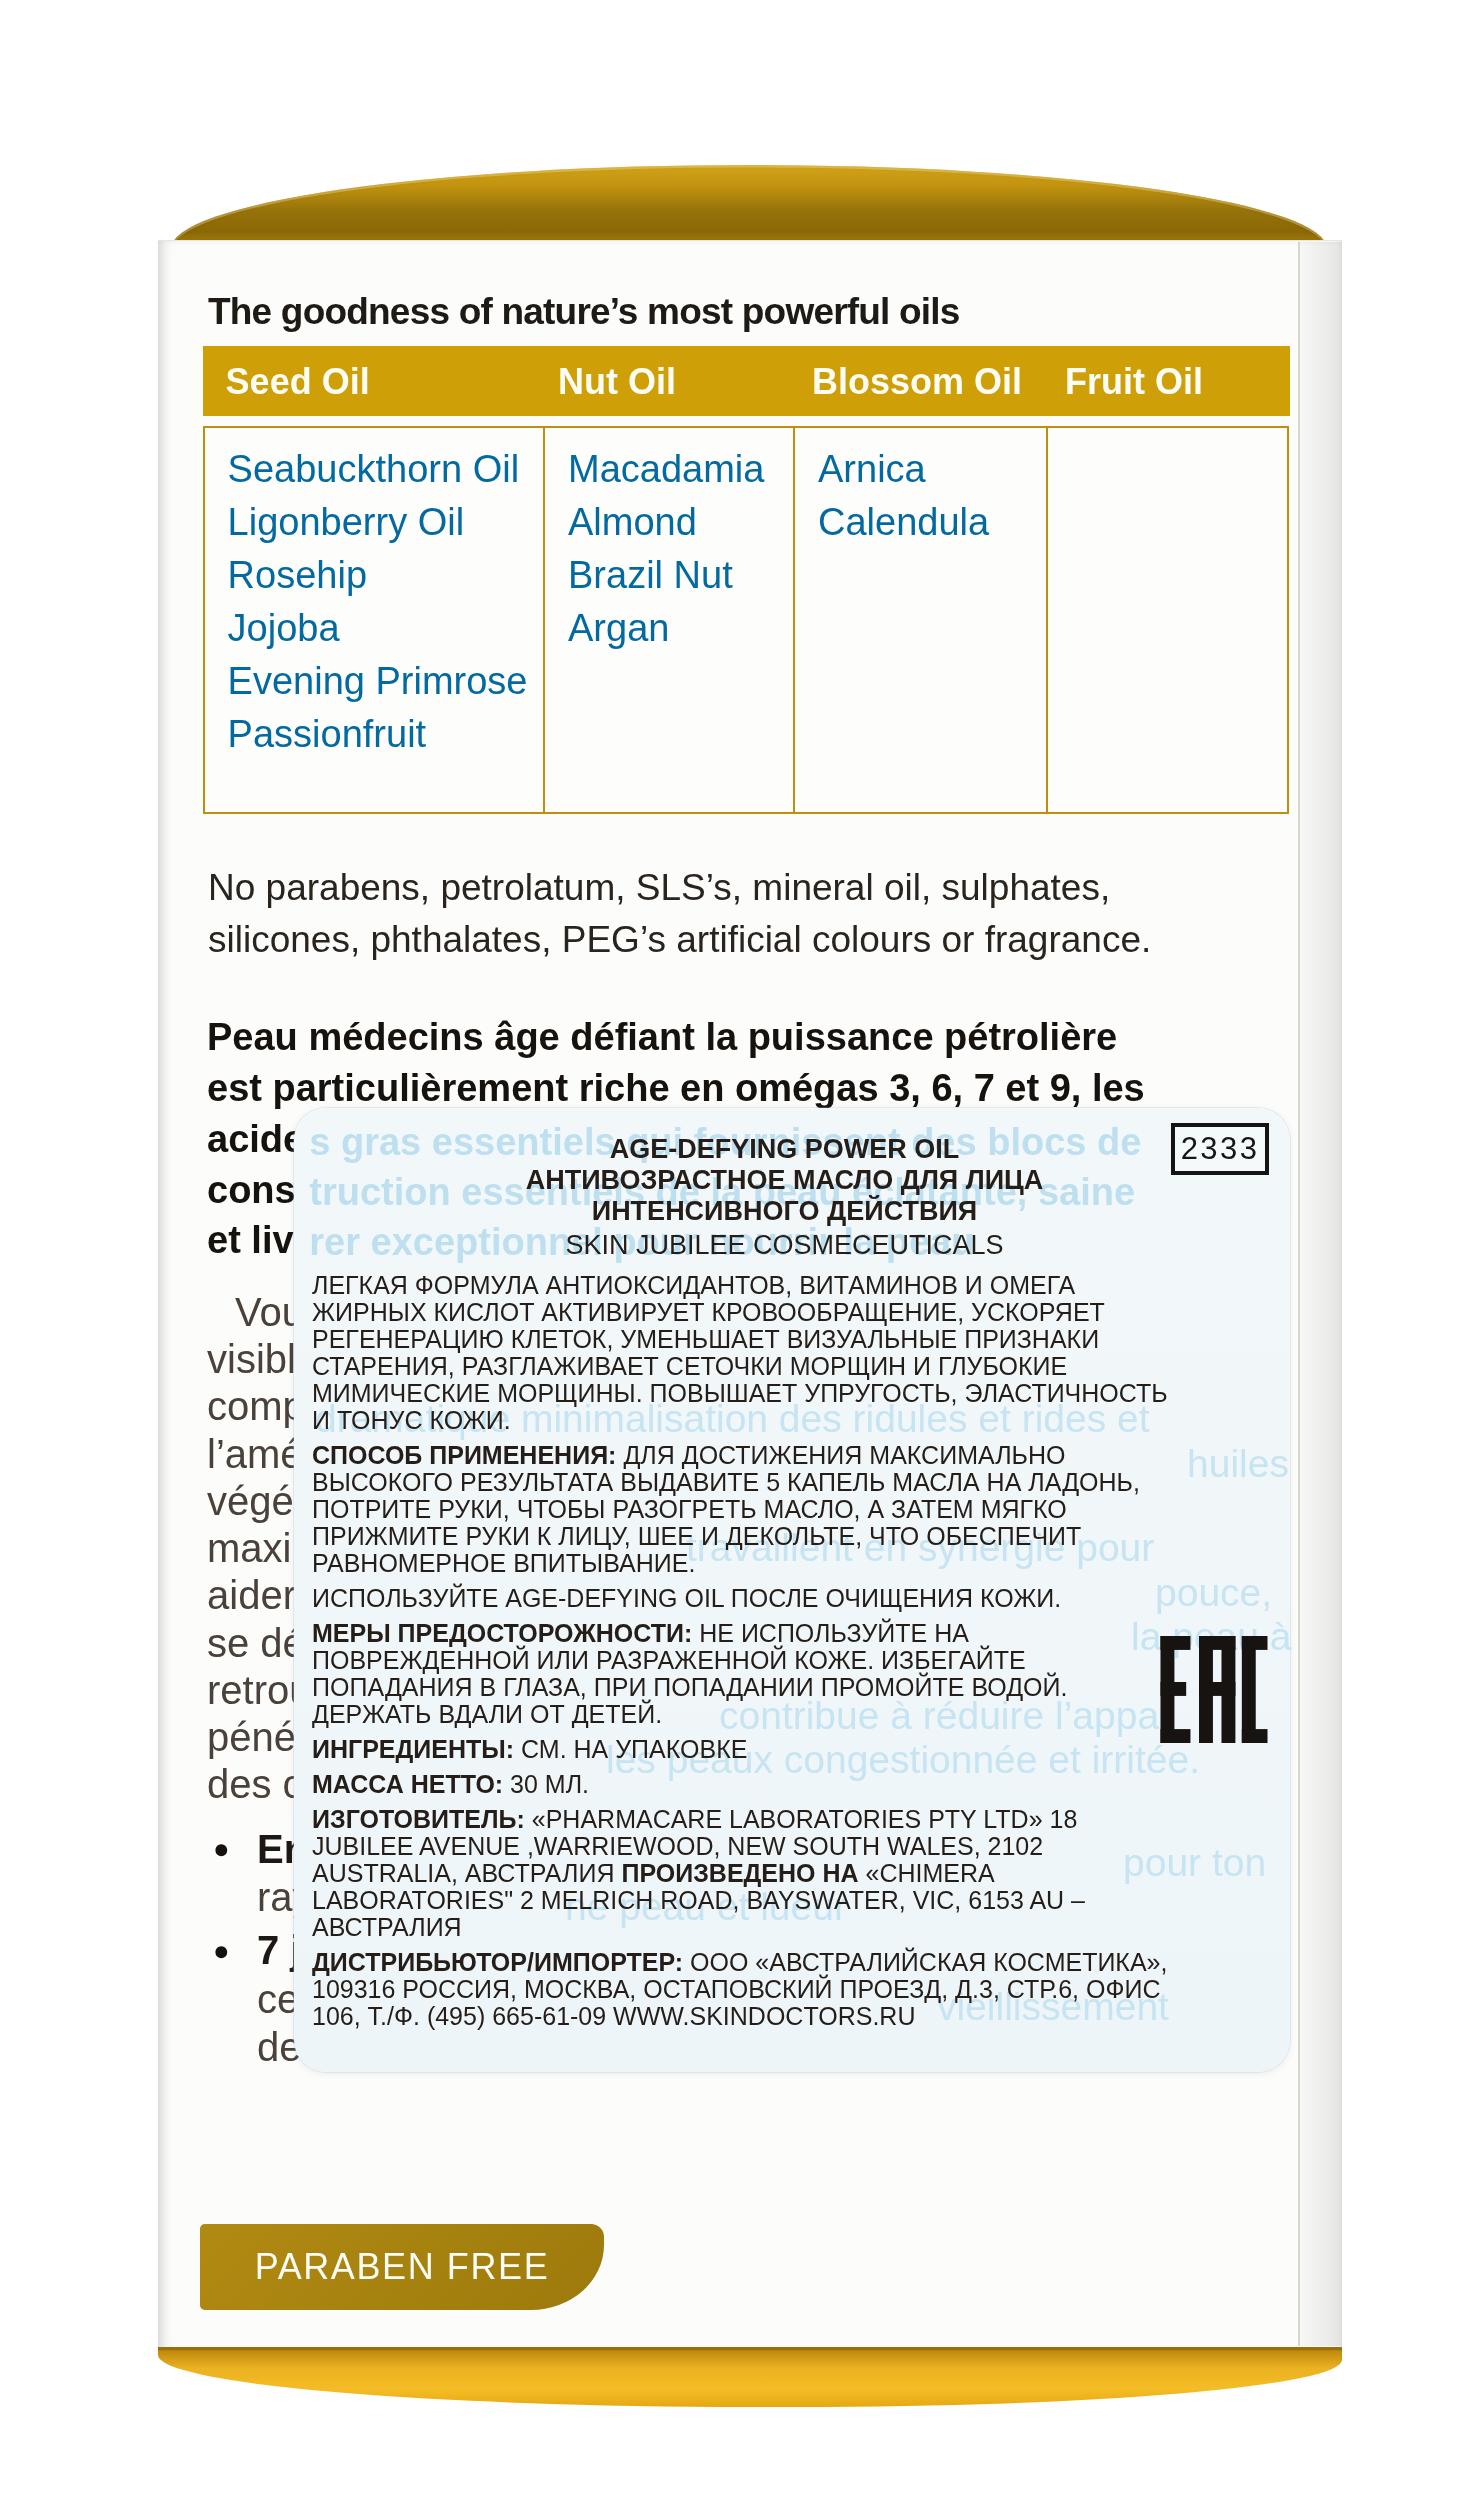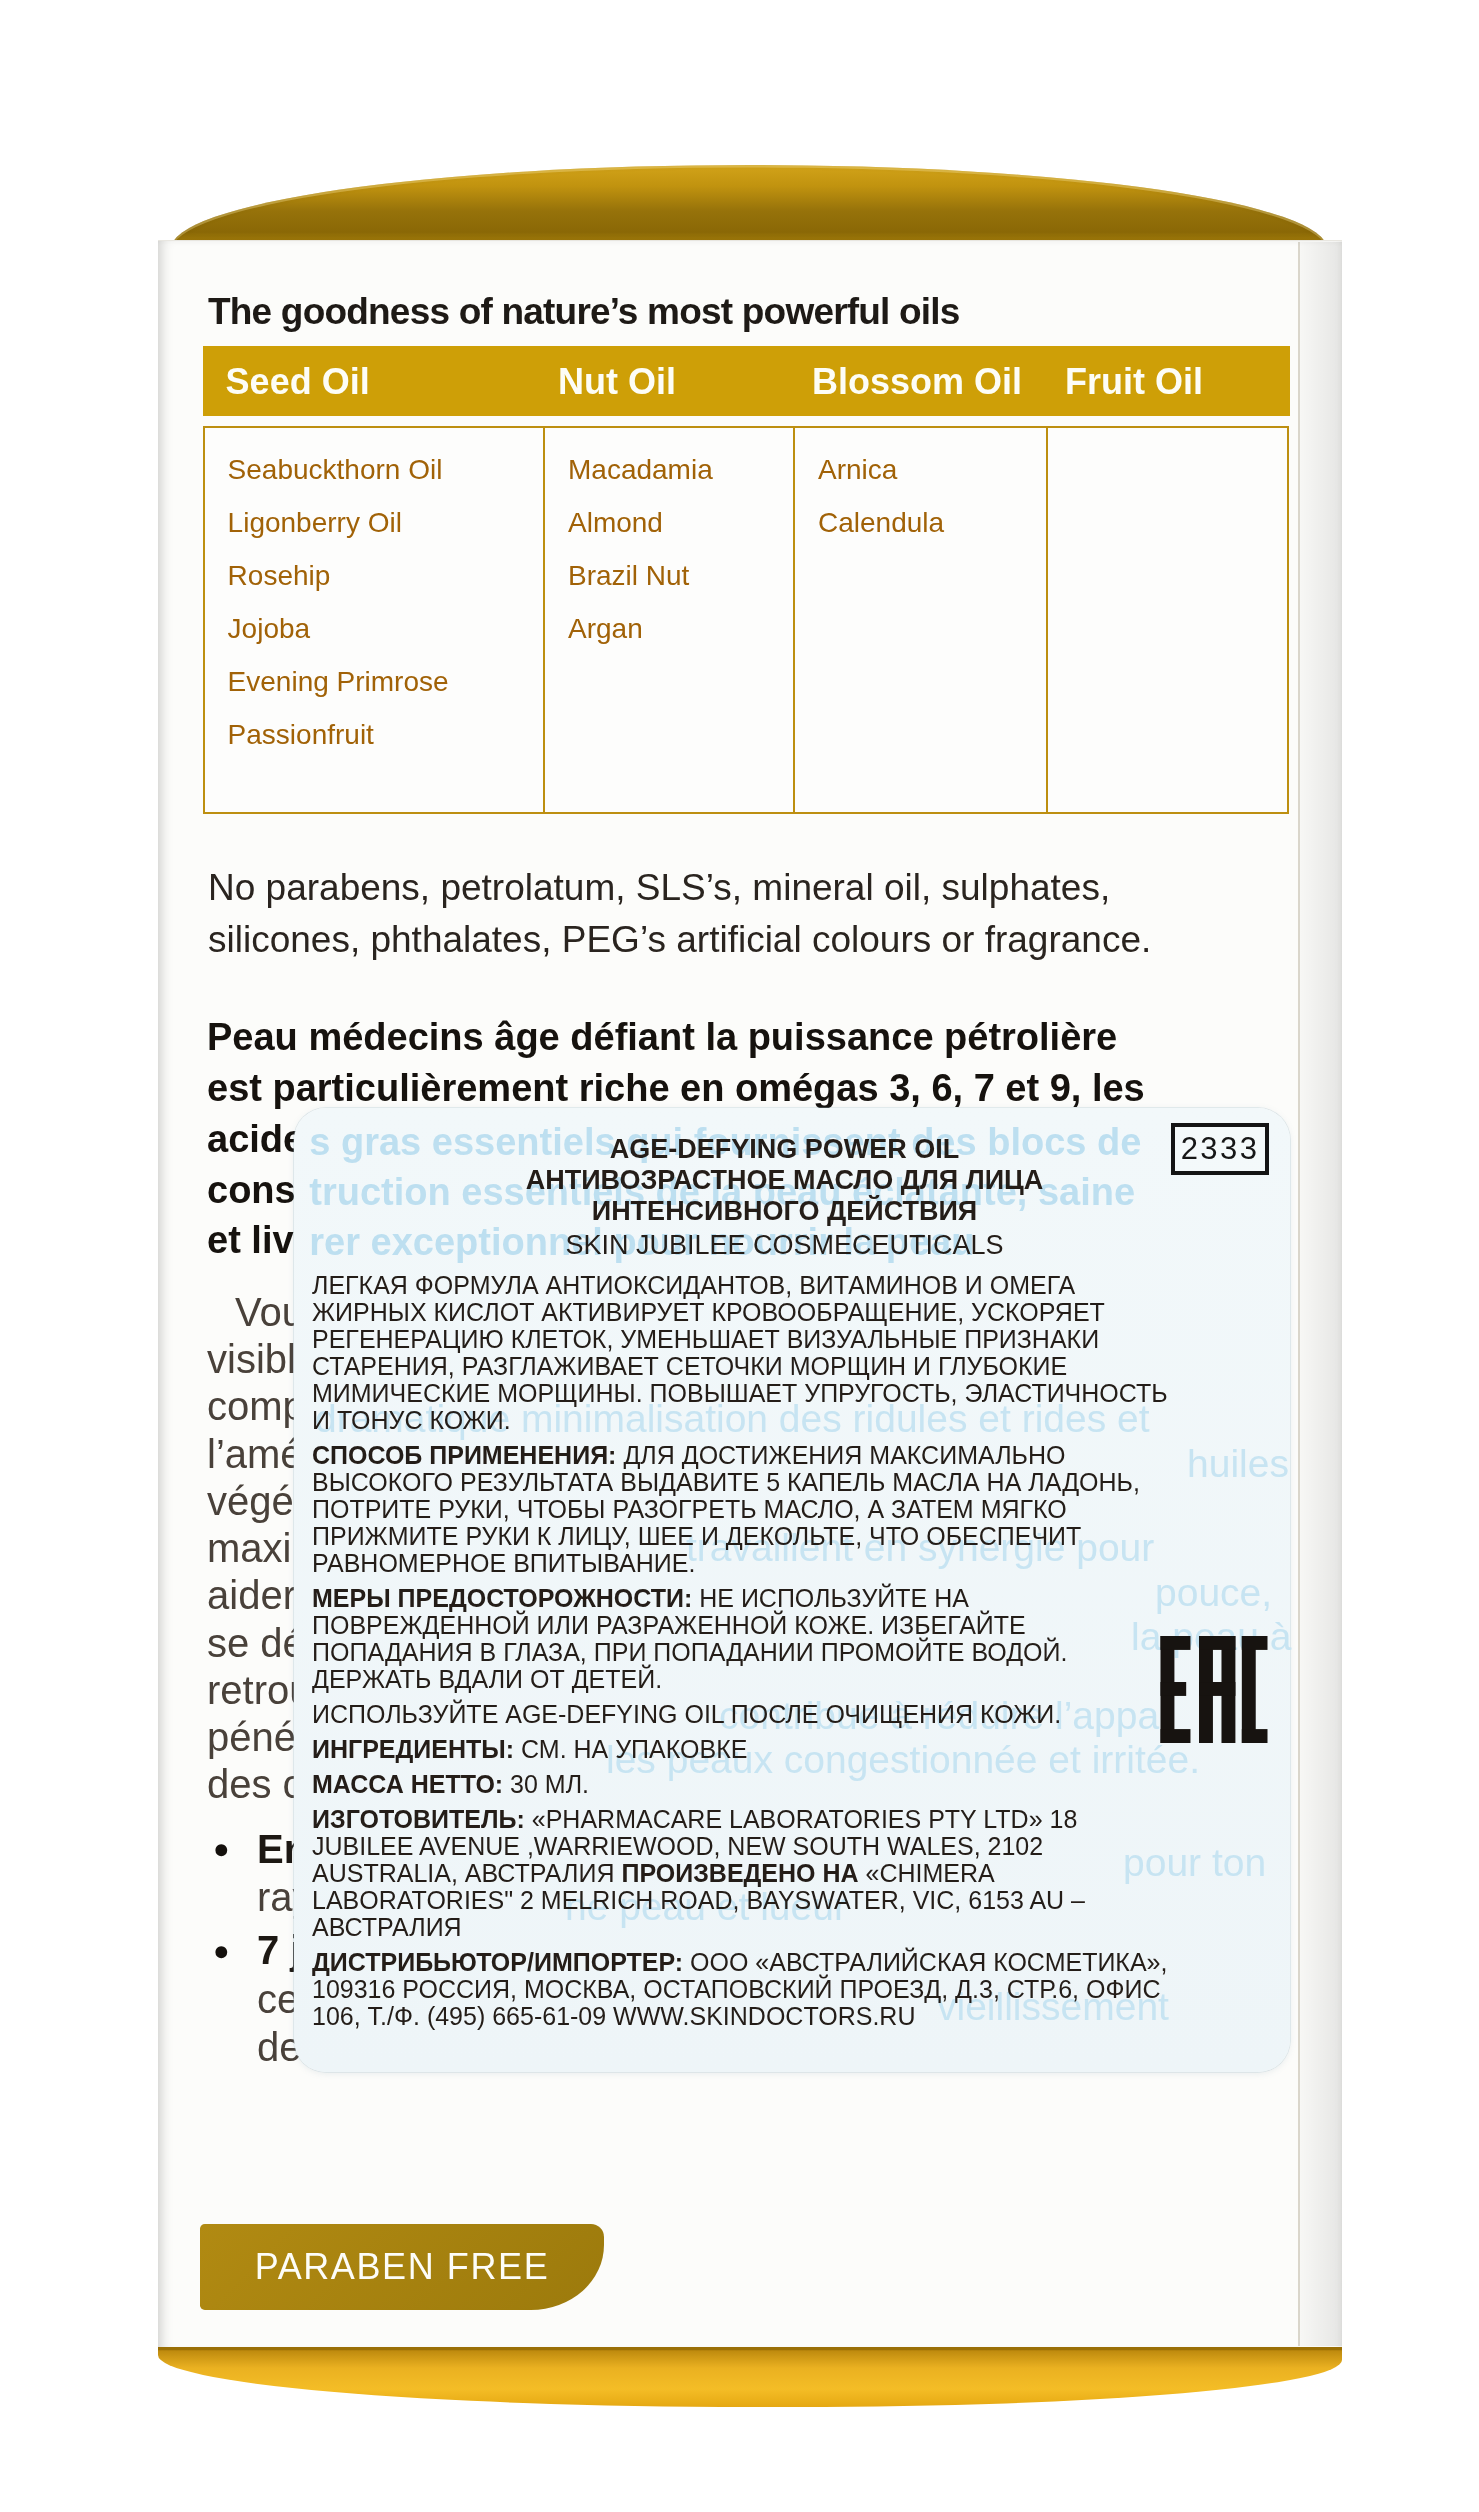--- a/index.html
+++ b/index.html
@@ -29,21 +29,21 @@
   #tagline{left:208px;top:291px;font-size:37px;font-weight:bold;letter-spacing:-0.8px;color:#1e1a16;}
 
   
   #oil-table{left:203px;top:346px;width:1087px;height:473px;}
   #oil-header{position:absolute;left:0;top:0;width:1087px;height:70px;background:#CE9F07;}
   .oil-h{position:absolute;top:14.5px;font-size:36px;font-weight:bold;color:#fdfdf6;white-space:nowrap;}
   #oil-h-0{left:22.6px;} #oil-h-1{left:355px;} #oil-h-2{left:609px;} #oil-h-3{left:862px;}
   #oil-body{position:absolute;left:0;top:80px;width:1082px;height:384px;border:2.4px solid #BD8F10;background:rgba(255,255,255,.35);}
   .oil-div{position:absolute;top:0;width:2.4px;height:384px;background:#BD8F10;}
   #oil-div-0{left:338px;} #oil-div-1{left:588px;} #oil-div-2{left:841px;}
-  .oil-list{position:absolute;top:14.5px;font-size:28px;line-height:53px;color:#a16207;white-space:nowrap;}
+  .oil-list{position:absolute;top:14.5px;font-size:38px;line-height:53px;color:#0369a1;white-space:nowrap;}
   #oil-list-0{left:22.6px;} #oil-list-1{left:363px;} #oil-list-2{left:613px;} #oil-list-3{left:866px;}
 
   
   #free-from{left:208px;top:862px;font-size:37px;line-height:52px;color:#2a241f;}
 
   
   #french-heading{left:207px;top:1016px;}
   #french-heading div{position:absolute;left:0;font-size:38px;font-weight:bold;color:#16120e;white-space:nowrap;}
 
   
@@ -186,25 +186,25 @@
 ЖИРНЫХ КИСЛОТ АКТИВИРУЕТ КРОВООБРАЩЕНИЕ, УСКОРЯЕТ
 РЕГЕНЕРАЦИЮ КЛЕТОК, УМЕНЬШАЕТ ВИЗУАЛЬНЫЕ ПРИЗНАКИ
 СТАРЕНИЯ, РАЗГЛАЖИВАЕТ СЕТОЧКИ МОРЩИН И ГЛУБОКИЕ
 МИМИЧЕСКИЕ МОРЩИНЫ. ПОВЫШАЕТ УПРУГОСТЬ, ЭЛАСТИЧНОСТЬ
 И ТОНУС КОЖИ.</span></div>
         <div class="st-p"><b>СПОСОБ ПРИМЕНЕНИЯ: </b><span>ДЛЯ ДОСТИЖЕНИЯ МАКСИМАЛЬНО
 ВЫСОКОГО РЕЗУЛЬТАТА ВЫДАВИТЕ 5 КАПЕЛЬ МАСЛА НА ЛАДОНЬ,
 ПОТРИТЕ РУКИ, ЧТОБЫ РАЗОГРЕТЬ МАСЛО, А ЗАТЕМ МЯГКО
 ПРИЖМИТЕ РУКИ К ЛИЦУ, ШЕЕ И ДЕКОЛЬТЕ, ЧТО ОБЕСПЕЧИТ
 РАВНОМЕРНОЕ ВПИТЫВАНИЕ.</span></div>
+        <div class="st-p"><span>ИСПОЛЬЗУЙТЕ AGE-DEFYING OIL ПОСЛЕ ОЧИЩЕНИЯ КОЖИ.</span></div>
         <div class="st-p"><b>МЕРЫ ПРЕДОСТОРОЖНОСТИ: </b><span>НЕ ИСПОЛЬЗУЙТЕ НА
 ПОВРЕЖДЕННОЙ ИЛИ РАЗРАЖЕННОЙ КОЖЕ. ИЗБЕГАЙТЕ
 ПОПАДАНИЯ В ГЛАЗА, ПРИ ПОПАДАНИИ ПРОМОЙТЕ ВОДОЙ.
 ДЕРЖАТЬ ВДАЛИ ОТ ДЕТЕЙ.</span></div>
-        <div class="st-p"><span>ИСПОЛЬЗУЙТЕ AGE-DEFYING OIL ПОСЛЕ ОЧИЩЕНИЯ КОЖИ.</span></div>
         <div class="st-p"><b>ИНГРЕДИЕНТЫ: </b><span>СМ. НА УПАКОВКЕ</span></div>
         <div class="st-p"><b>МАССА НЕТТО: </b><span>30 МЛ.</span></div>
         <div class="st-p"><b>ИЗГОТОВИТЕЛЬ: </b><span>«PHARMACARE LABORATORIES PTY LTD» 18
 JUBILEE AVENUE ,WARRIEWOOD, NEW SOUTH WALES, 2102
 AUSTRALIA, АВСТРАЛИЯ </span><b>ПРОИЗВЕДЕНО НА </b><span>«CHIMERA
 LABORATORIES" 2 MELRICH ROAD, BAYSWATER, VIC, 6153 AU –
 АВСТРАЛИЯ</span></div>
         <div class="st-p"><b>ДИСТРИБЬЮТОР/ИМПОРТЕР: </b><span>ООО «АВСТРАЛИЙСКАЯ КОСМЕТИКА»,
 109316 РОССИЯ, МОСКВА, ОСТАПОВСКИЙ ПРОЕЗД, Д.3, СТР.6, ОФИС
 106, Т./Ф. (495) 665-61-09 WWW.SKINDOCTORS.RU</span></div>

